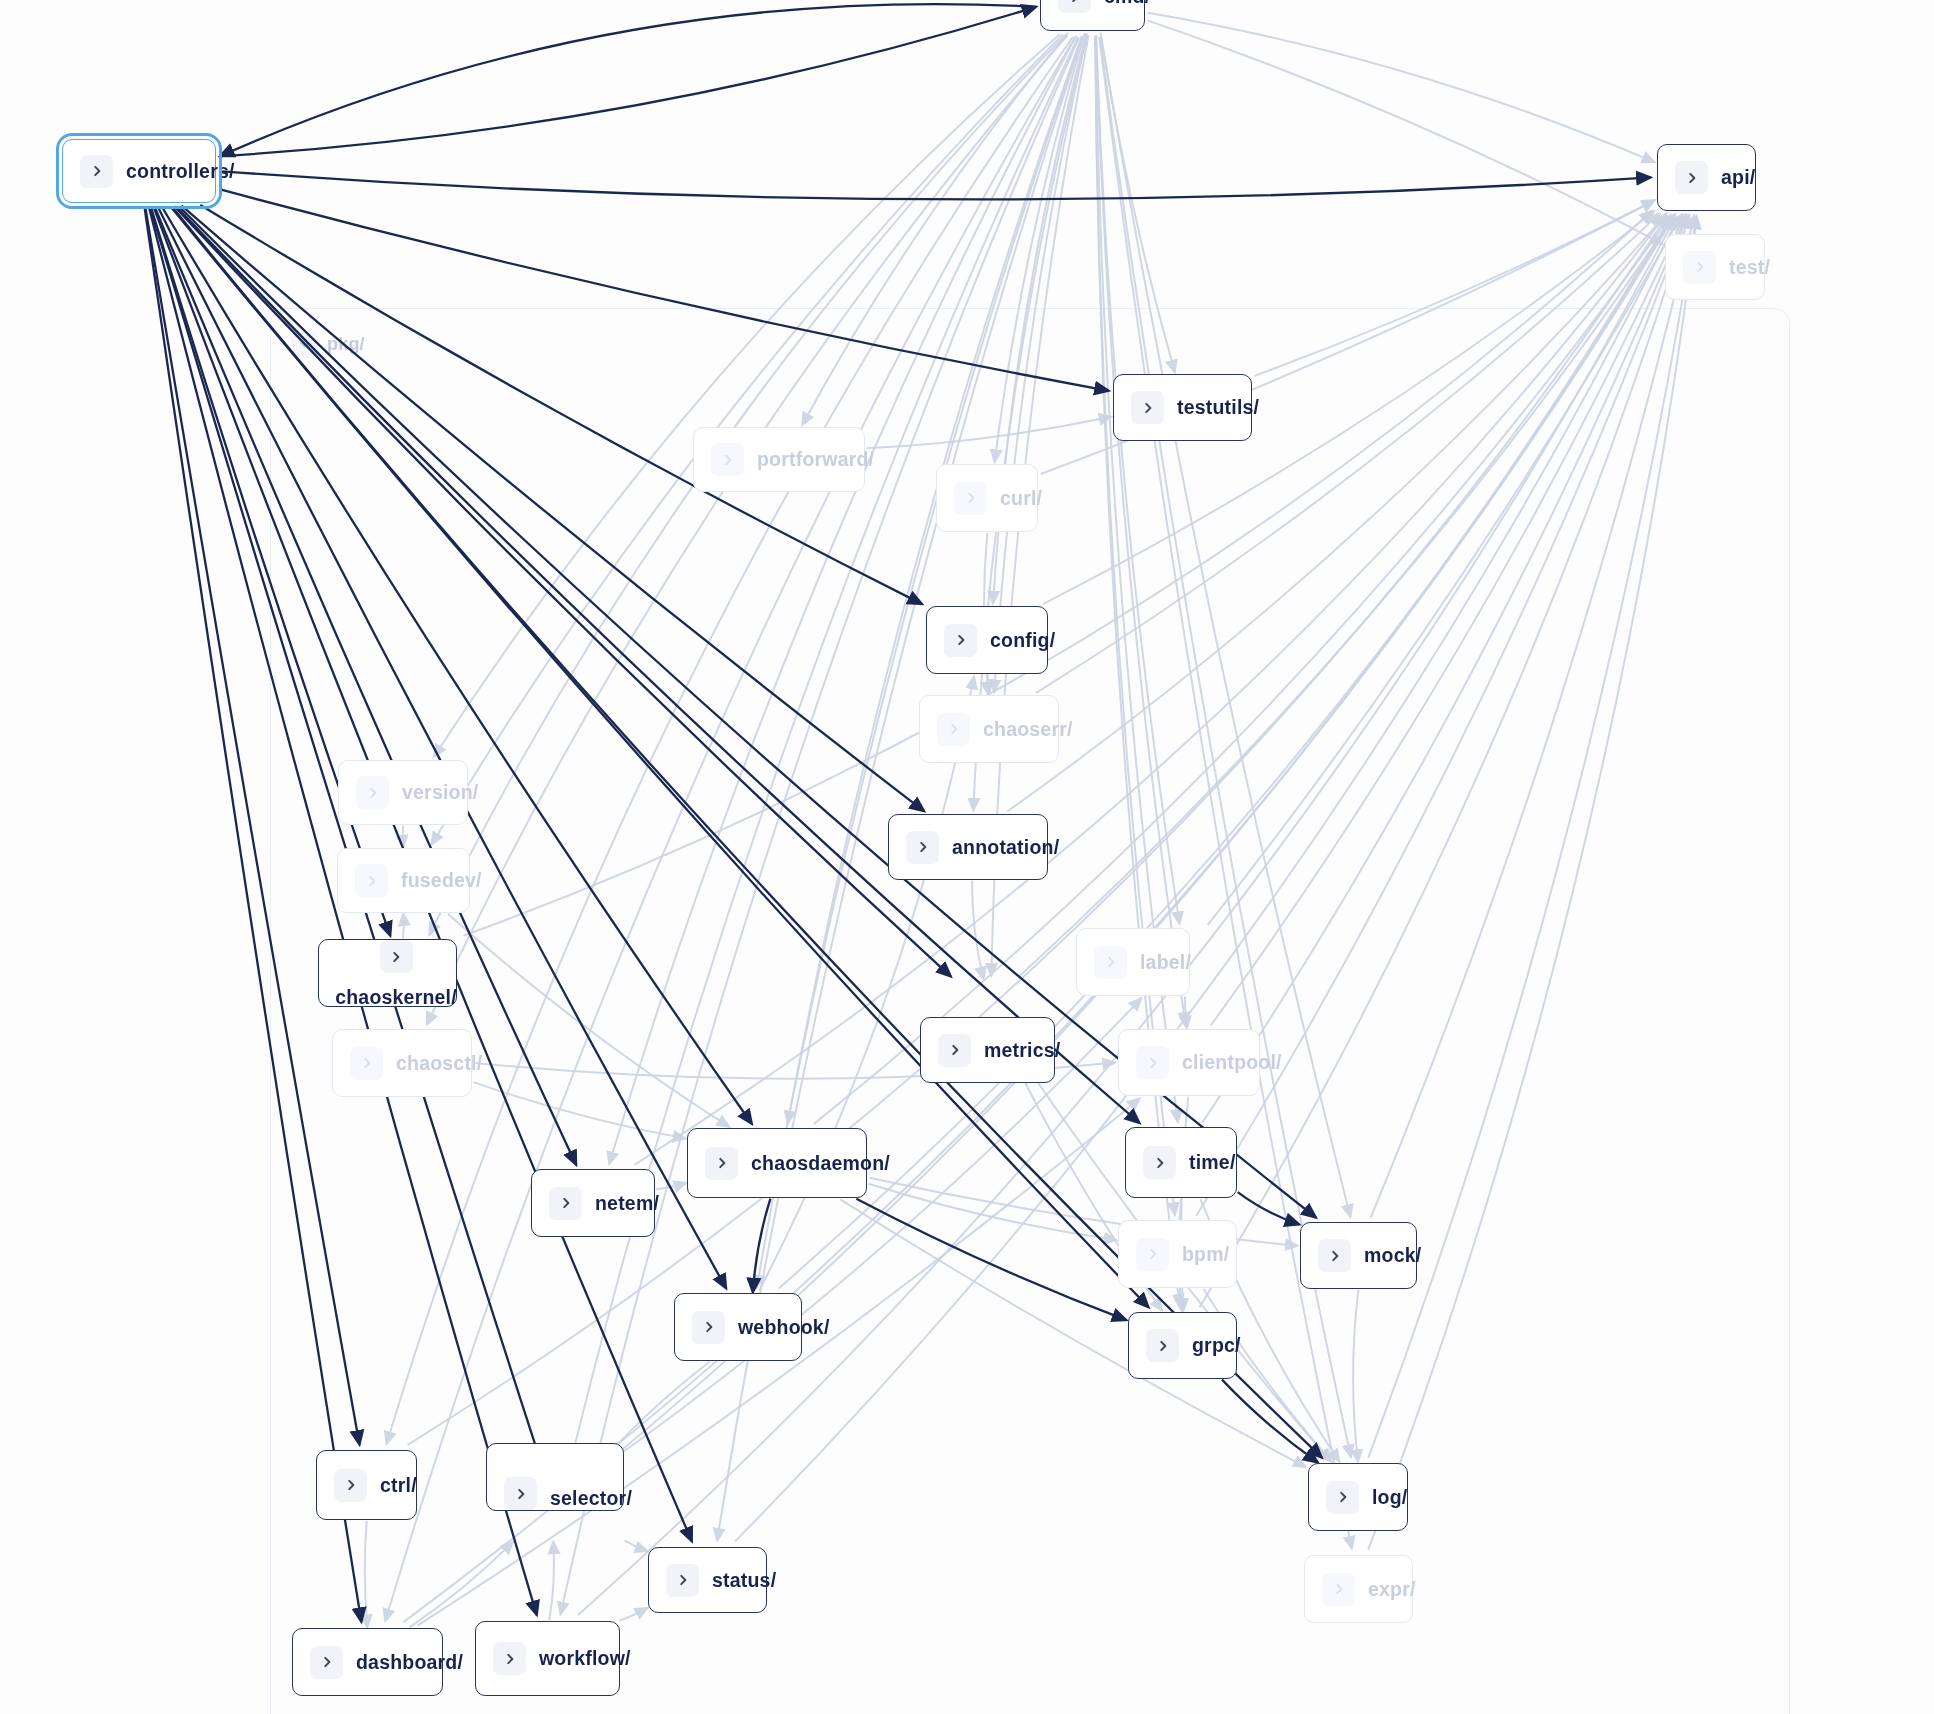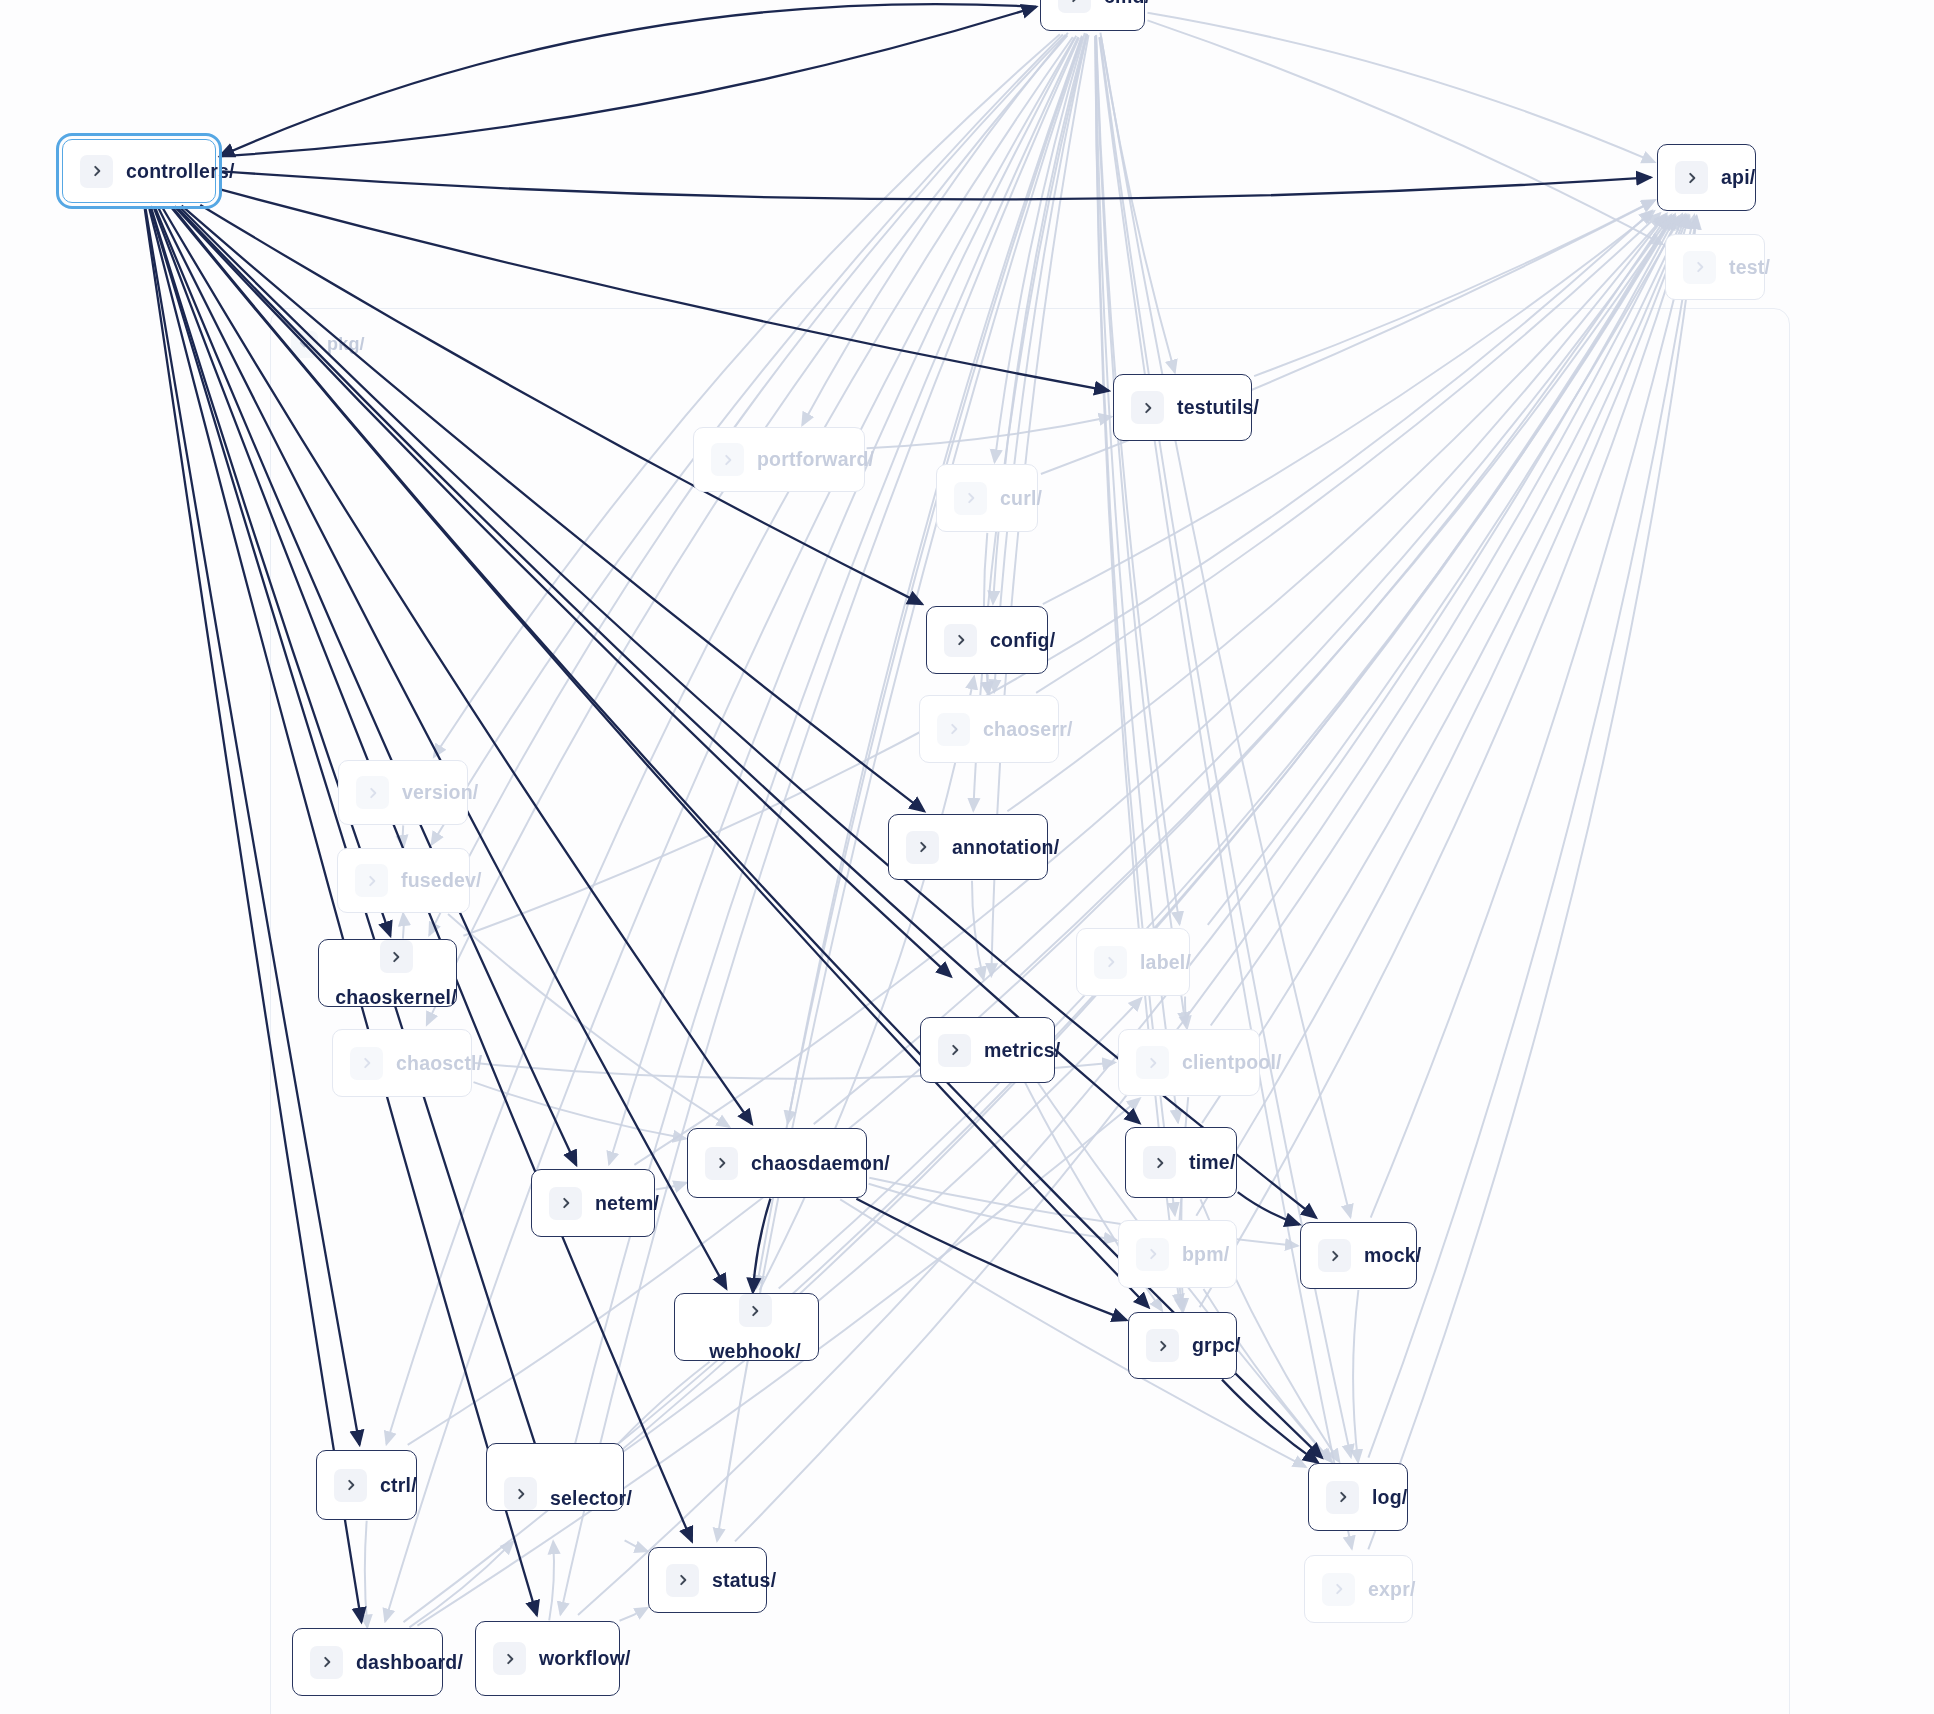--- a/index.html
+++ b/index.html
@@ -352,21 +352,21 @@
         <span class="nlabel">bpm/</span>
       </div>
       <div class="node active" style="left: 1300px; top: 1222px; width: 117px; height: 67px;">
         <span class="icon">
           <svg viewBox="0 0 24 24" width="14" height="14">
             <path d="M9 5l7 7-7 7" fill="none" stroke="currentColor" stroke-width="3.4" stroke-linecap="round" stroke-linejoin="round"></path>
           </svg>
         </span>
         <span class="nlabel">mock/</span>
       </div>
-      <div class="node active" style="left: 674px; top: 1293px; width: 145px; height: 68px; flex-direction: column;">
+      <div class="node active" style="left: 674px; top: 1293px; width: 128px; height: 68px;">
         <span class="icon">
           <svg viewBox="0 0 24 24" width="14" height="14">
             <path d="M9 5l7 7-7 7" fill="none" stroke="currentColor" stroke-width="3.4" stroke-linecap="round" stroke-linejoin="round"></path>
           </svg>
         </span>
         <span class="nlabel">webhook/</span>
       </div>
       <div class="node active" style="left: 1128px; top: 1312px; width: 109px; height: 67px;">
         <span class="icon">
           <svg viewBox="0 0 24 24" width="14" height="14">

